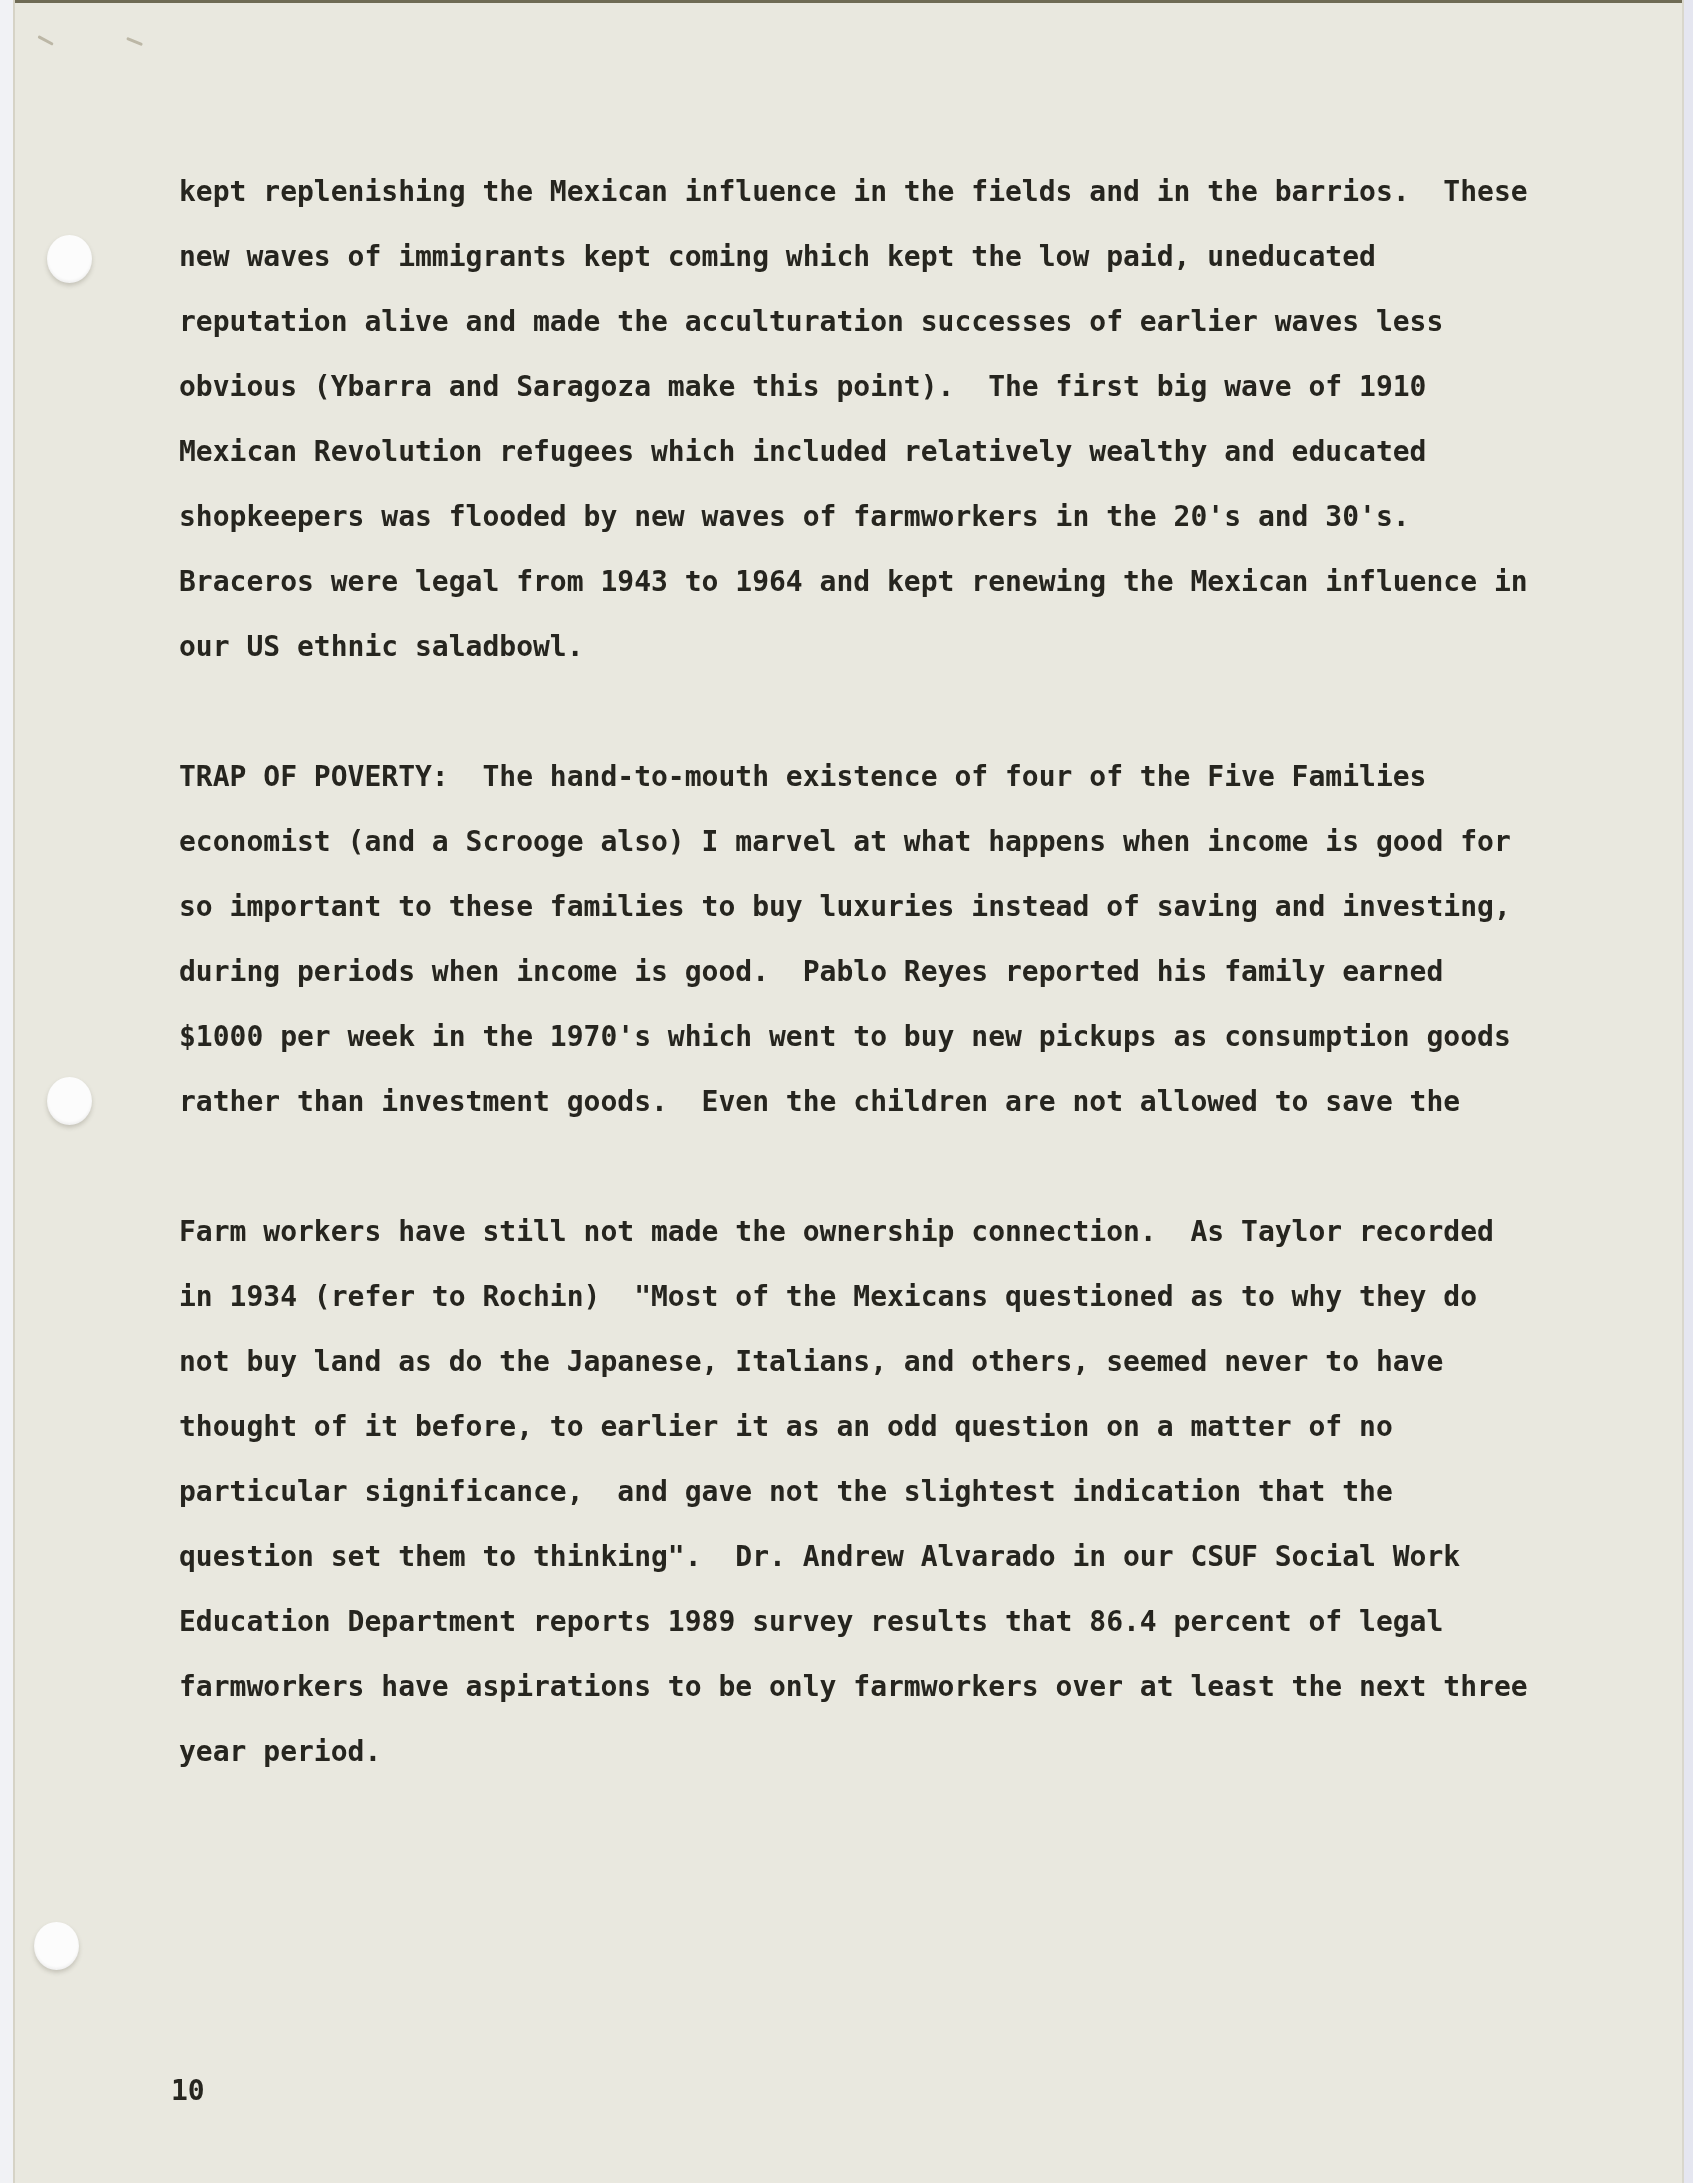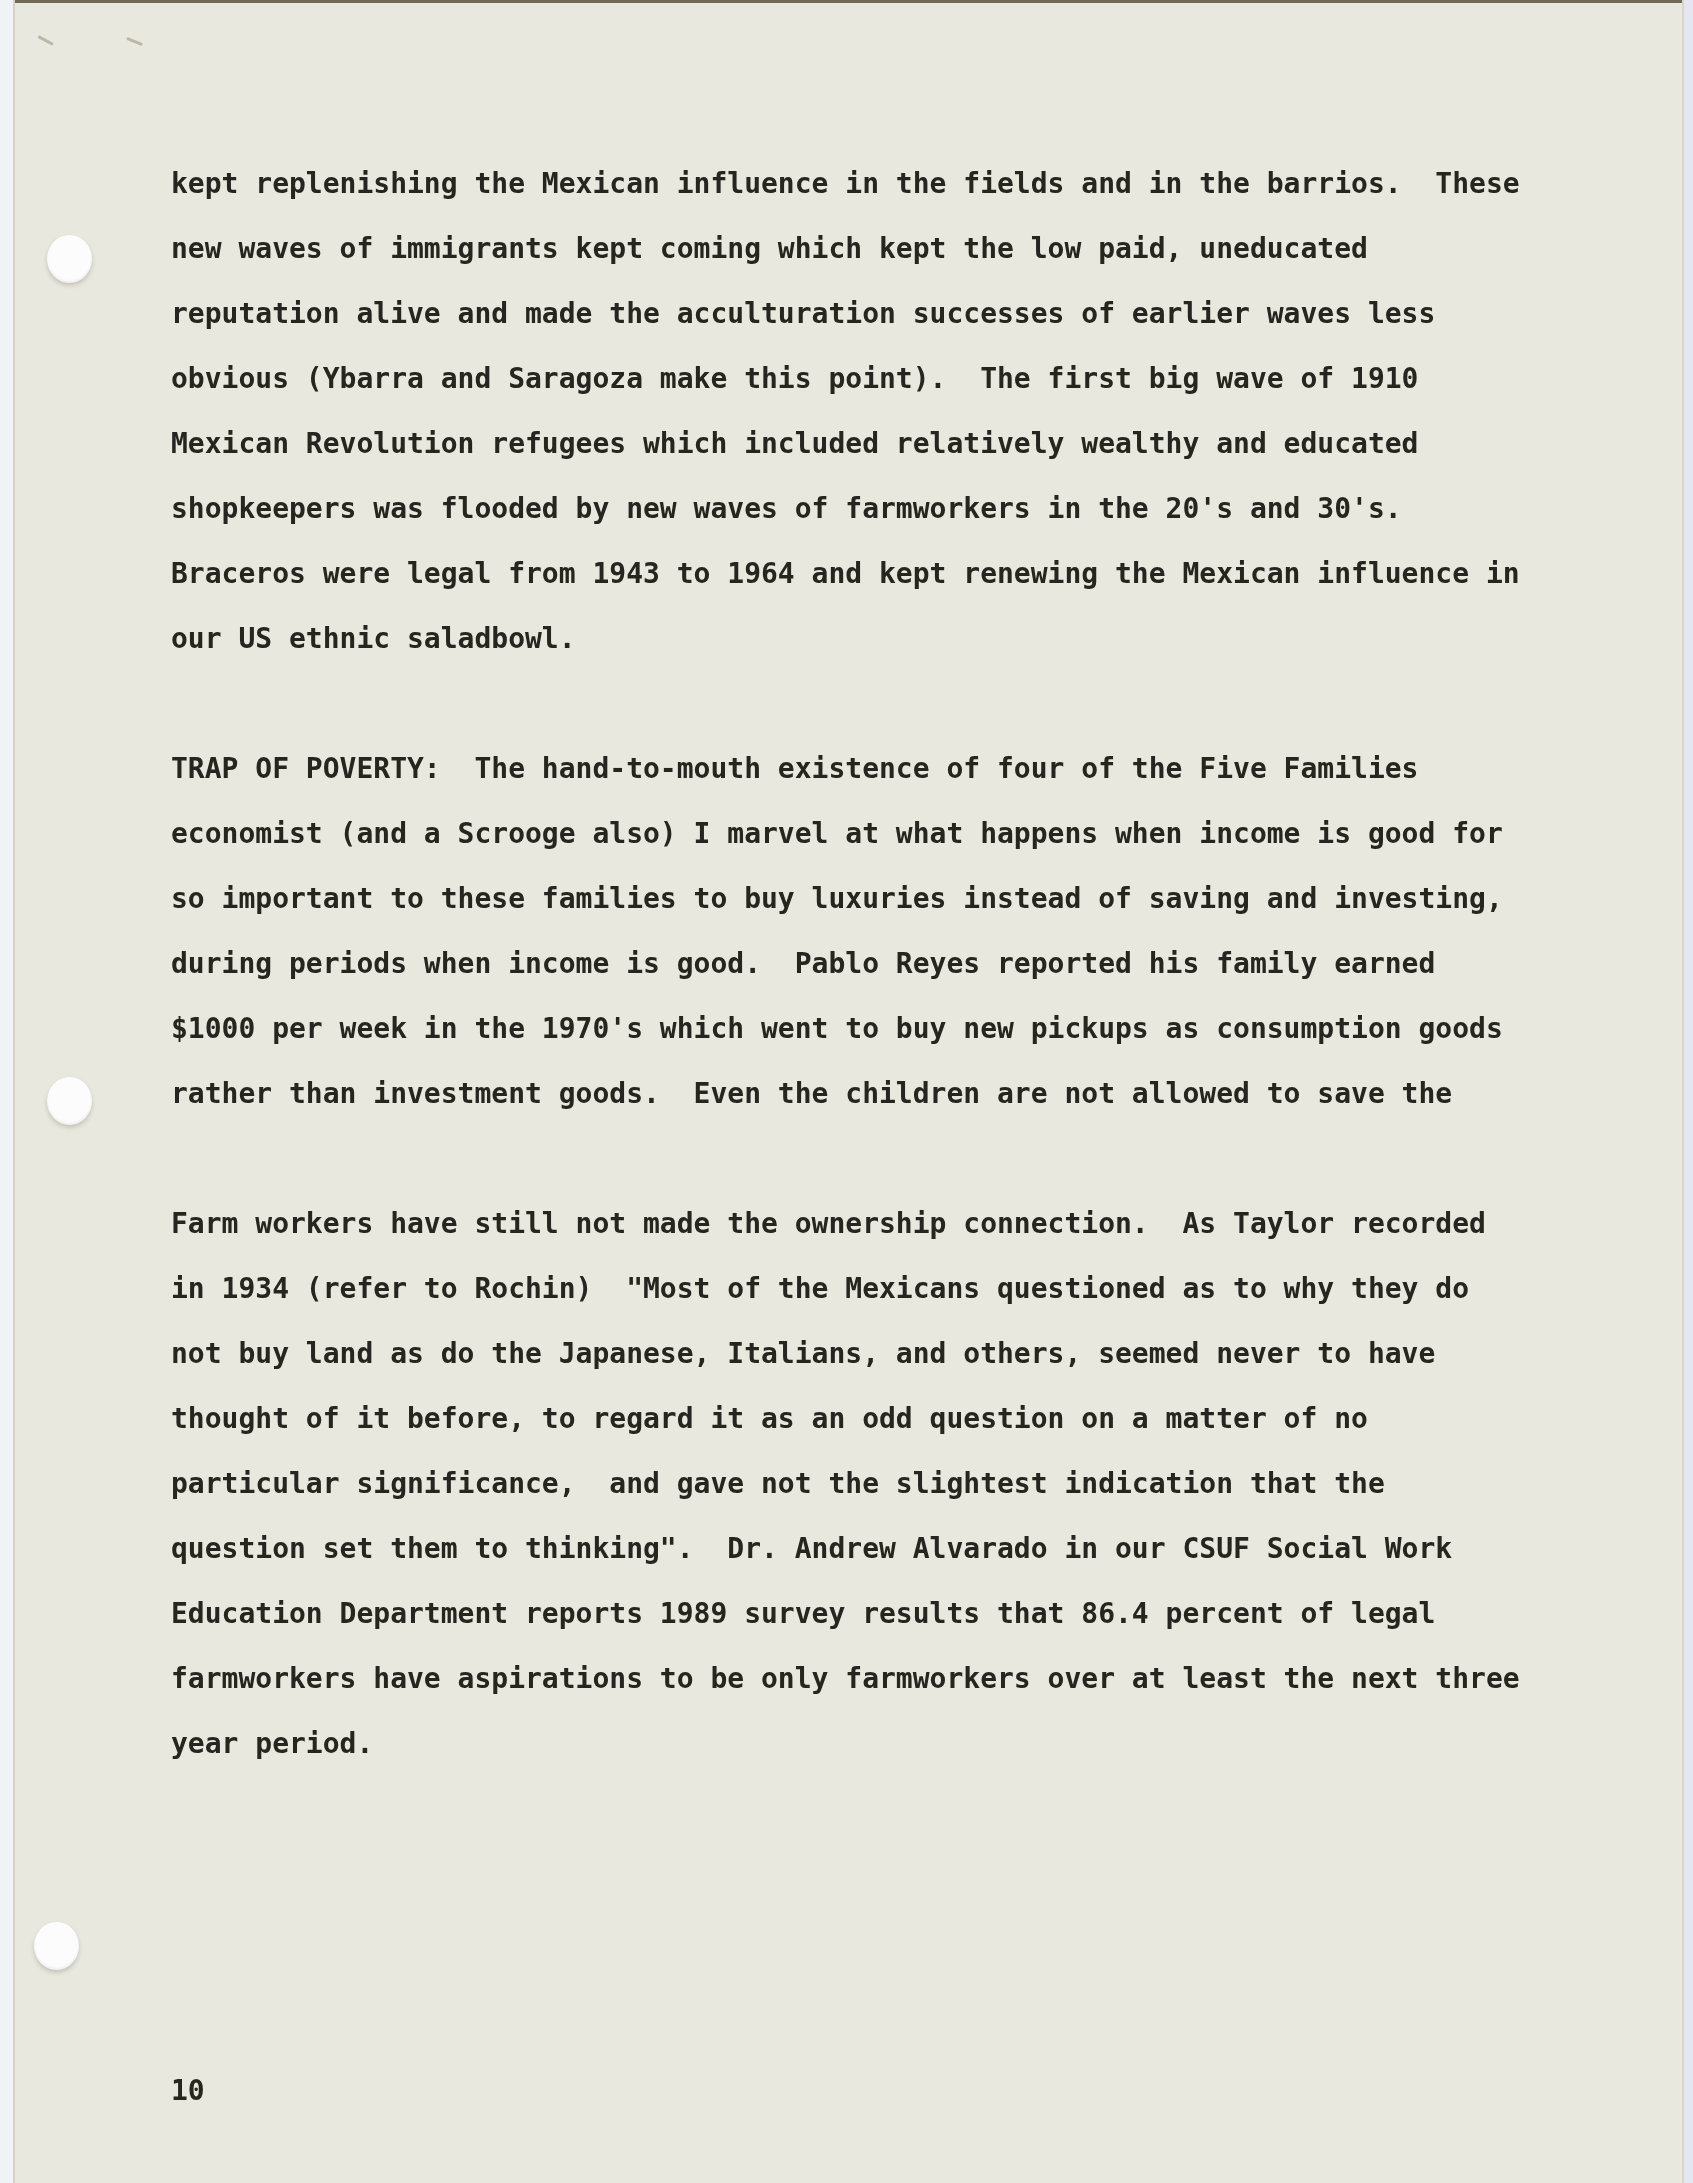--- a/index.html
+++ b/index.html
@@ -63,21 +63,21 @@
   .page-text {
     position: absolute;
     left: 171px;
     top: 151px;
     width: 1363px;
     font-family: "DejaVu Sans Mono", monospace;
     font-size: 28px;
     font-weight: bold;
     color: #26251f;
   }
-  .page-text p { margin: 0; padding: 0; }
+  .page-text p { margin: 8px; padding: 0; }
   .line {
     display: block;
     white-space: pre;
     height: 65px;
     line-height: 65px;
   }
   .para-gap { margin-top: 65px; }
   .underlined {
     text-decoration-thickness: 2.7px;
     text-underline-offset: 8px;
@@ -131,21 +131,21 @@
       <span class="line">so important to these families to buy luxuries instead of saving and investing,</span>
       <span class="line">during periods when income is good.  Pablo Reyes reported his family earned</span>
       <span class="line">$1000 per week in the 1970's which went to buy new pickups as consumption goods</span>
       <span class="line">rather than investment goods.  Even the children are not allowed to save the</span>
     </p>
 
     <p>
       <span class="line para-gap">Farm workers have still not made the ownership connection.  As Taylor recorded</span>
       <span class="line">in 1934 (refer to Rochin)  "Most of the Mexicans questioned as to why they do</span>
       <span class="line">not buy land as do the Japanese, Italians, and others, seemed never to have</span>
-      <span class="line">thought of it before, to regard it as an odd question on a matter of no</span>
+      <span class="line">thought of it before, to earlier it as an odd question on a matter of no</span>
       <span class="line">particular significance,  and gave not the slightest indication that the</span>
       <span class="line">question set them to thinking".  Dr. Andrew Alvarado in our CSUF Social Work</span>
       <span class="line">Education Department reports 1989 survey results that 86.4 percent of legal</span>
       <span class="line">farmworkers have aspirations to be only farmworkers over at least the next three</span>
       <span class="line">year period.</span>
     </p>
 
   </main>
 
   <div class="page-number">10</div>

